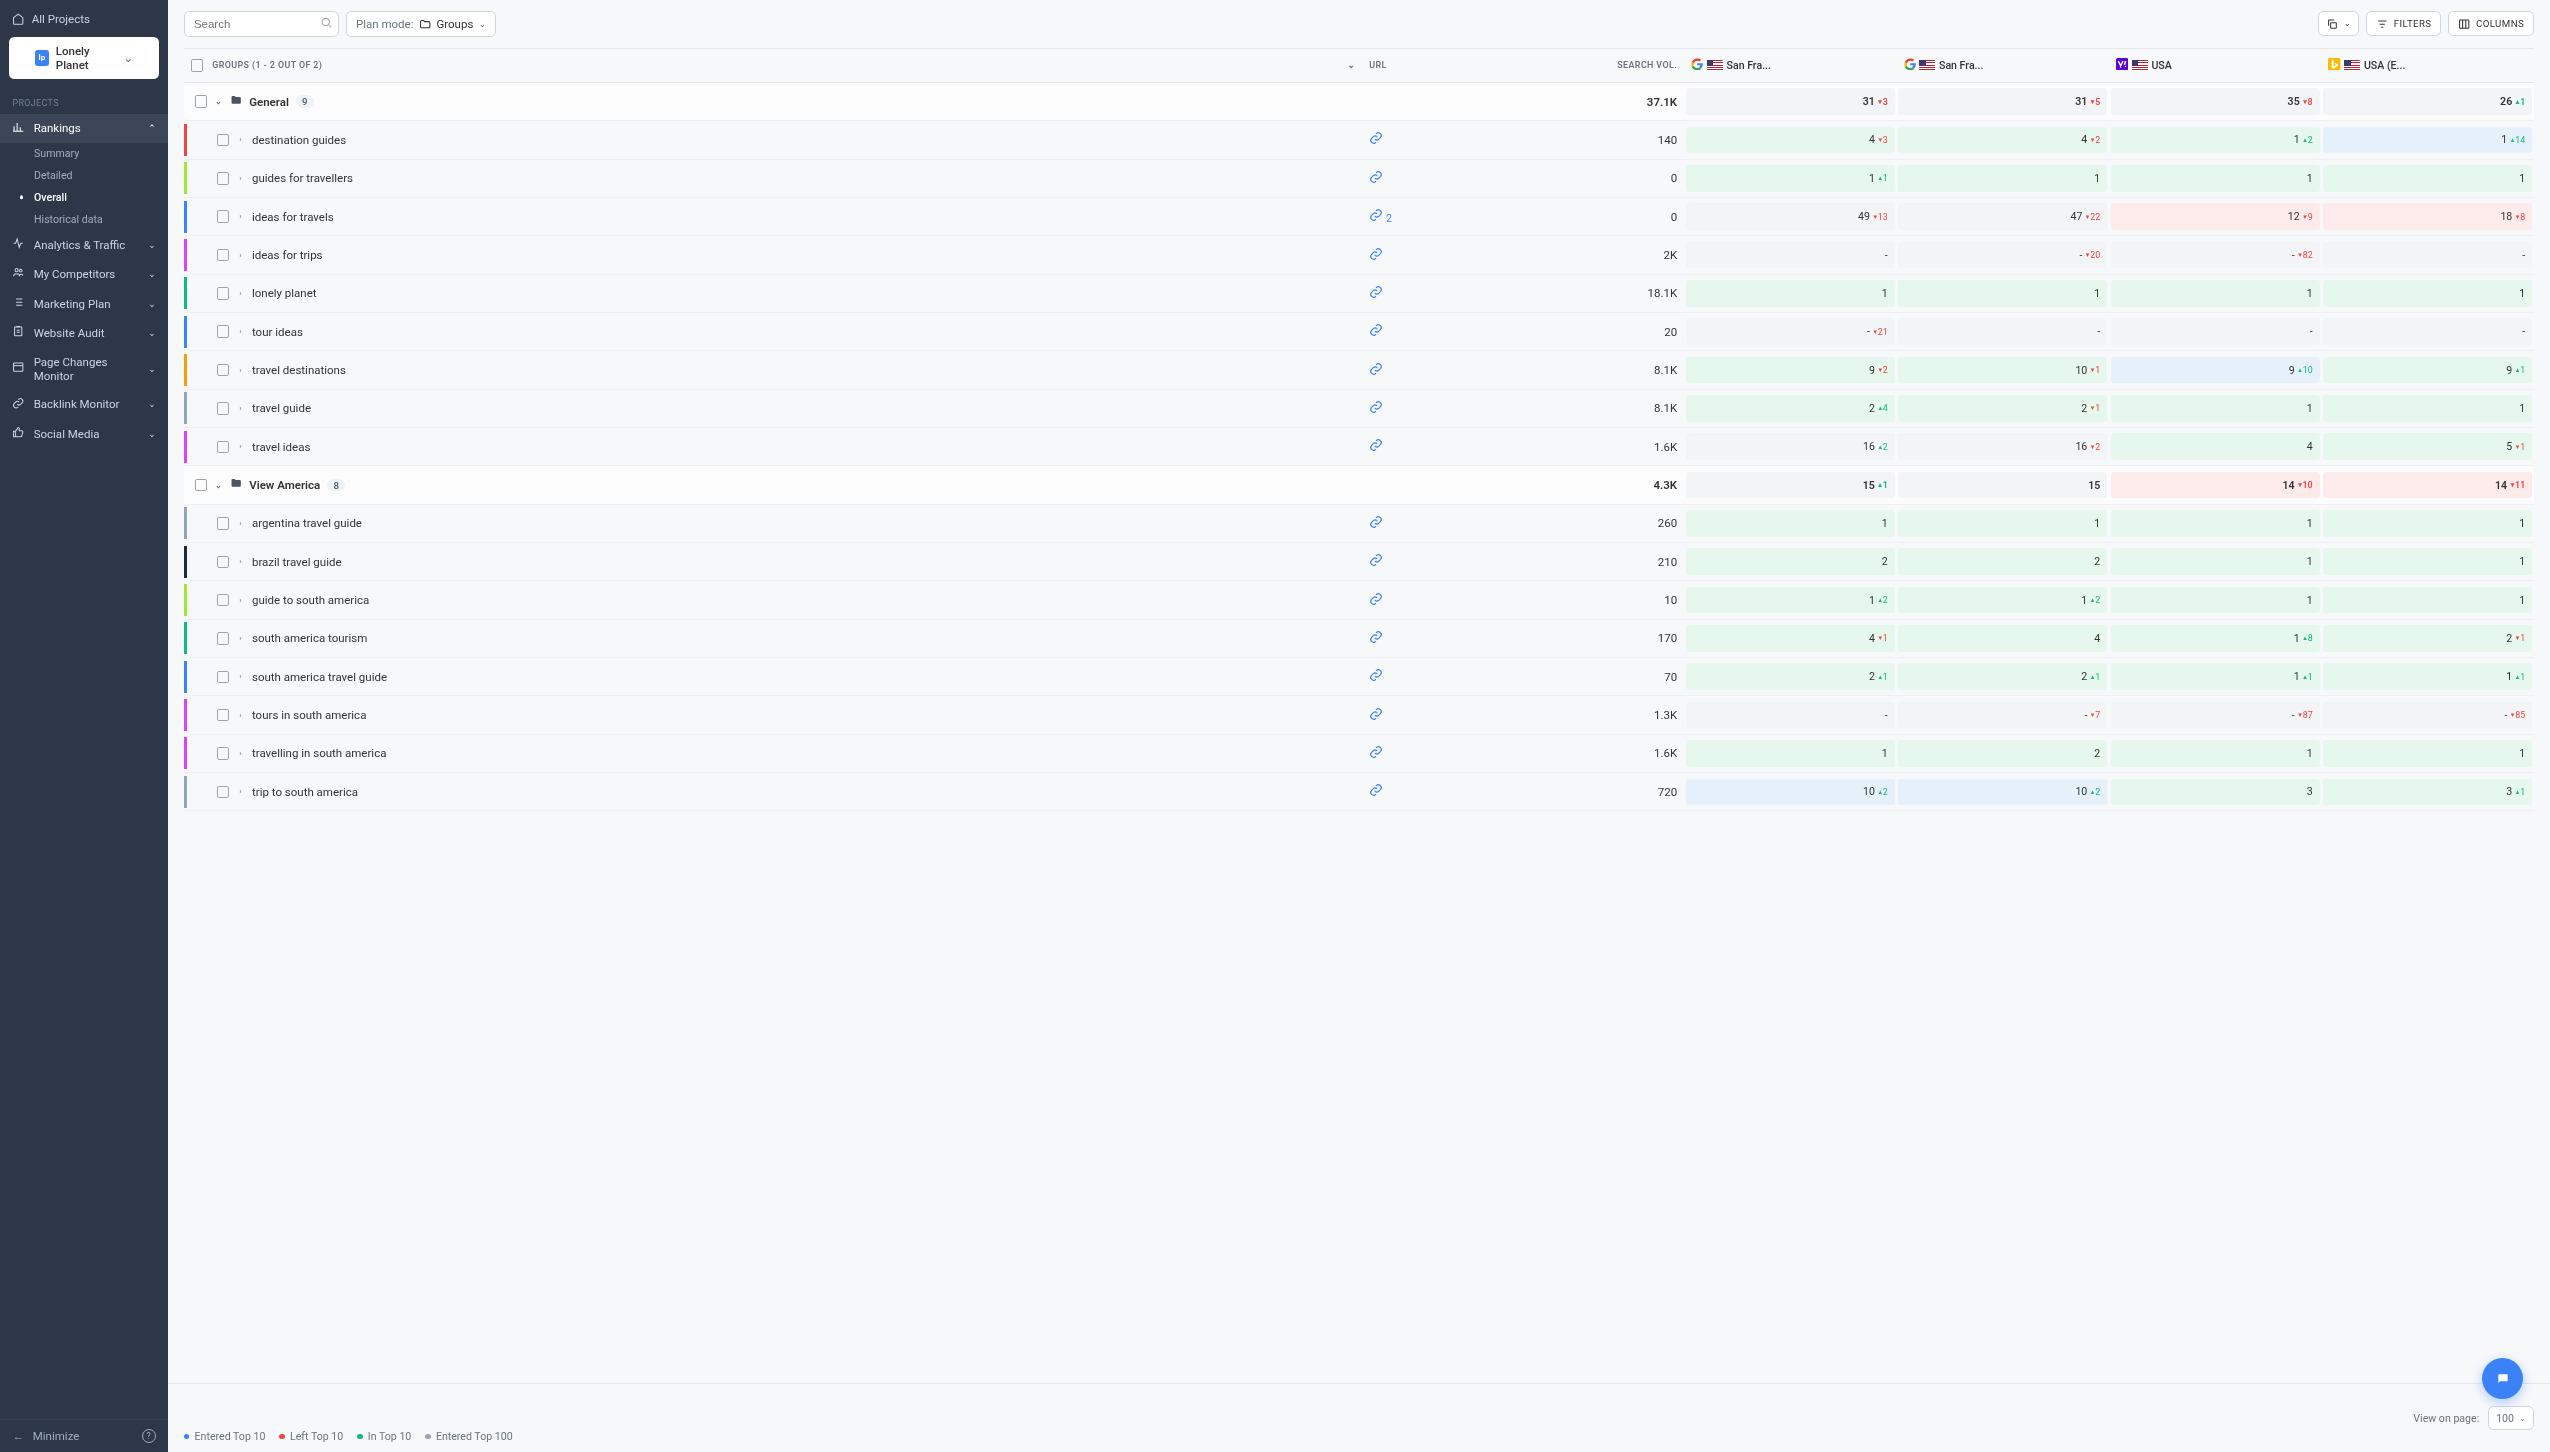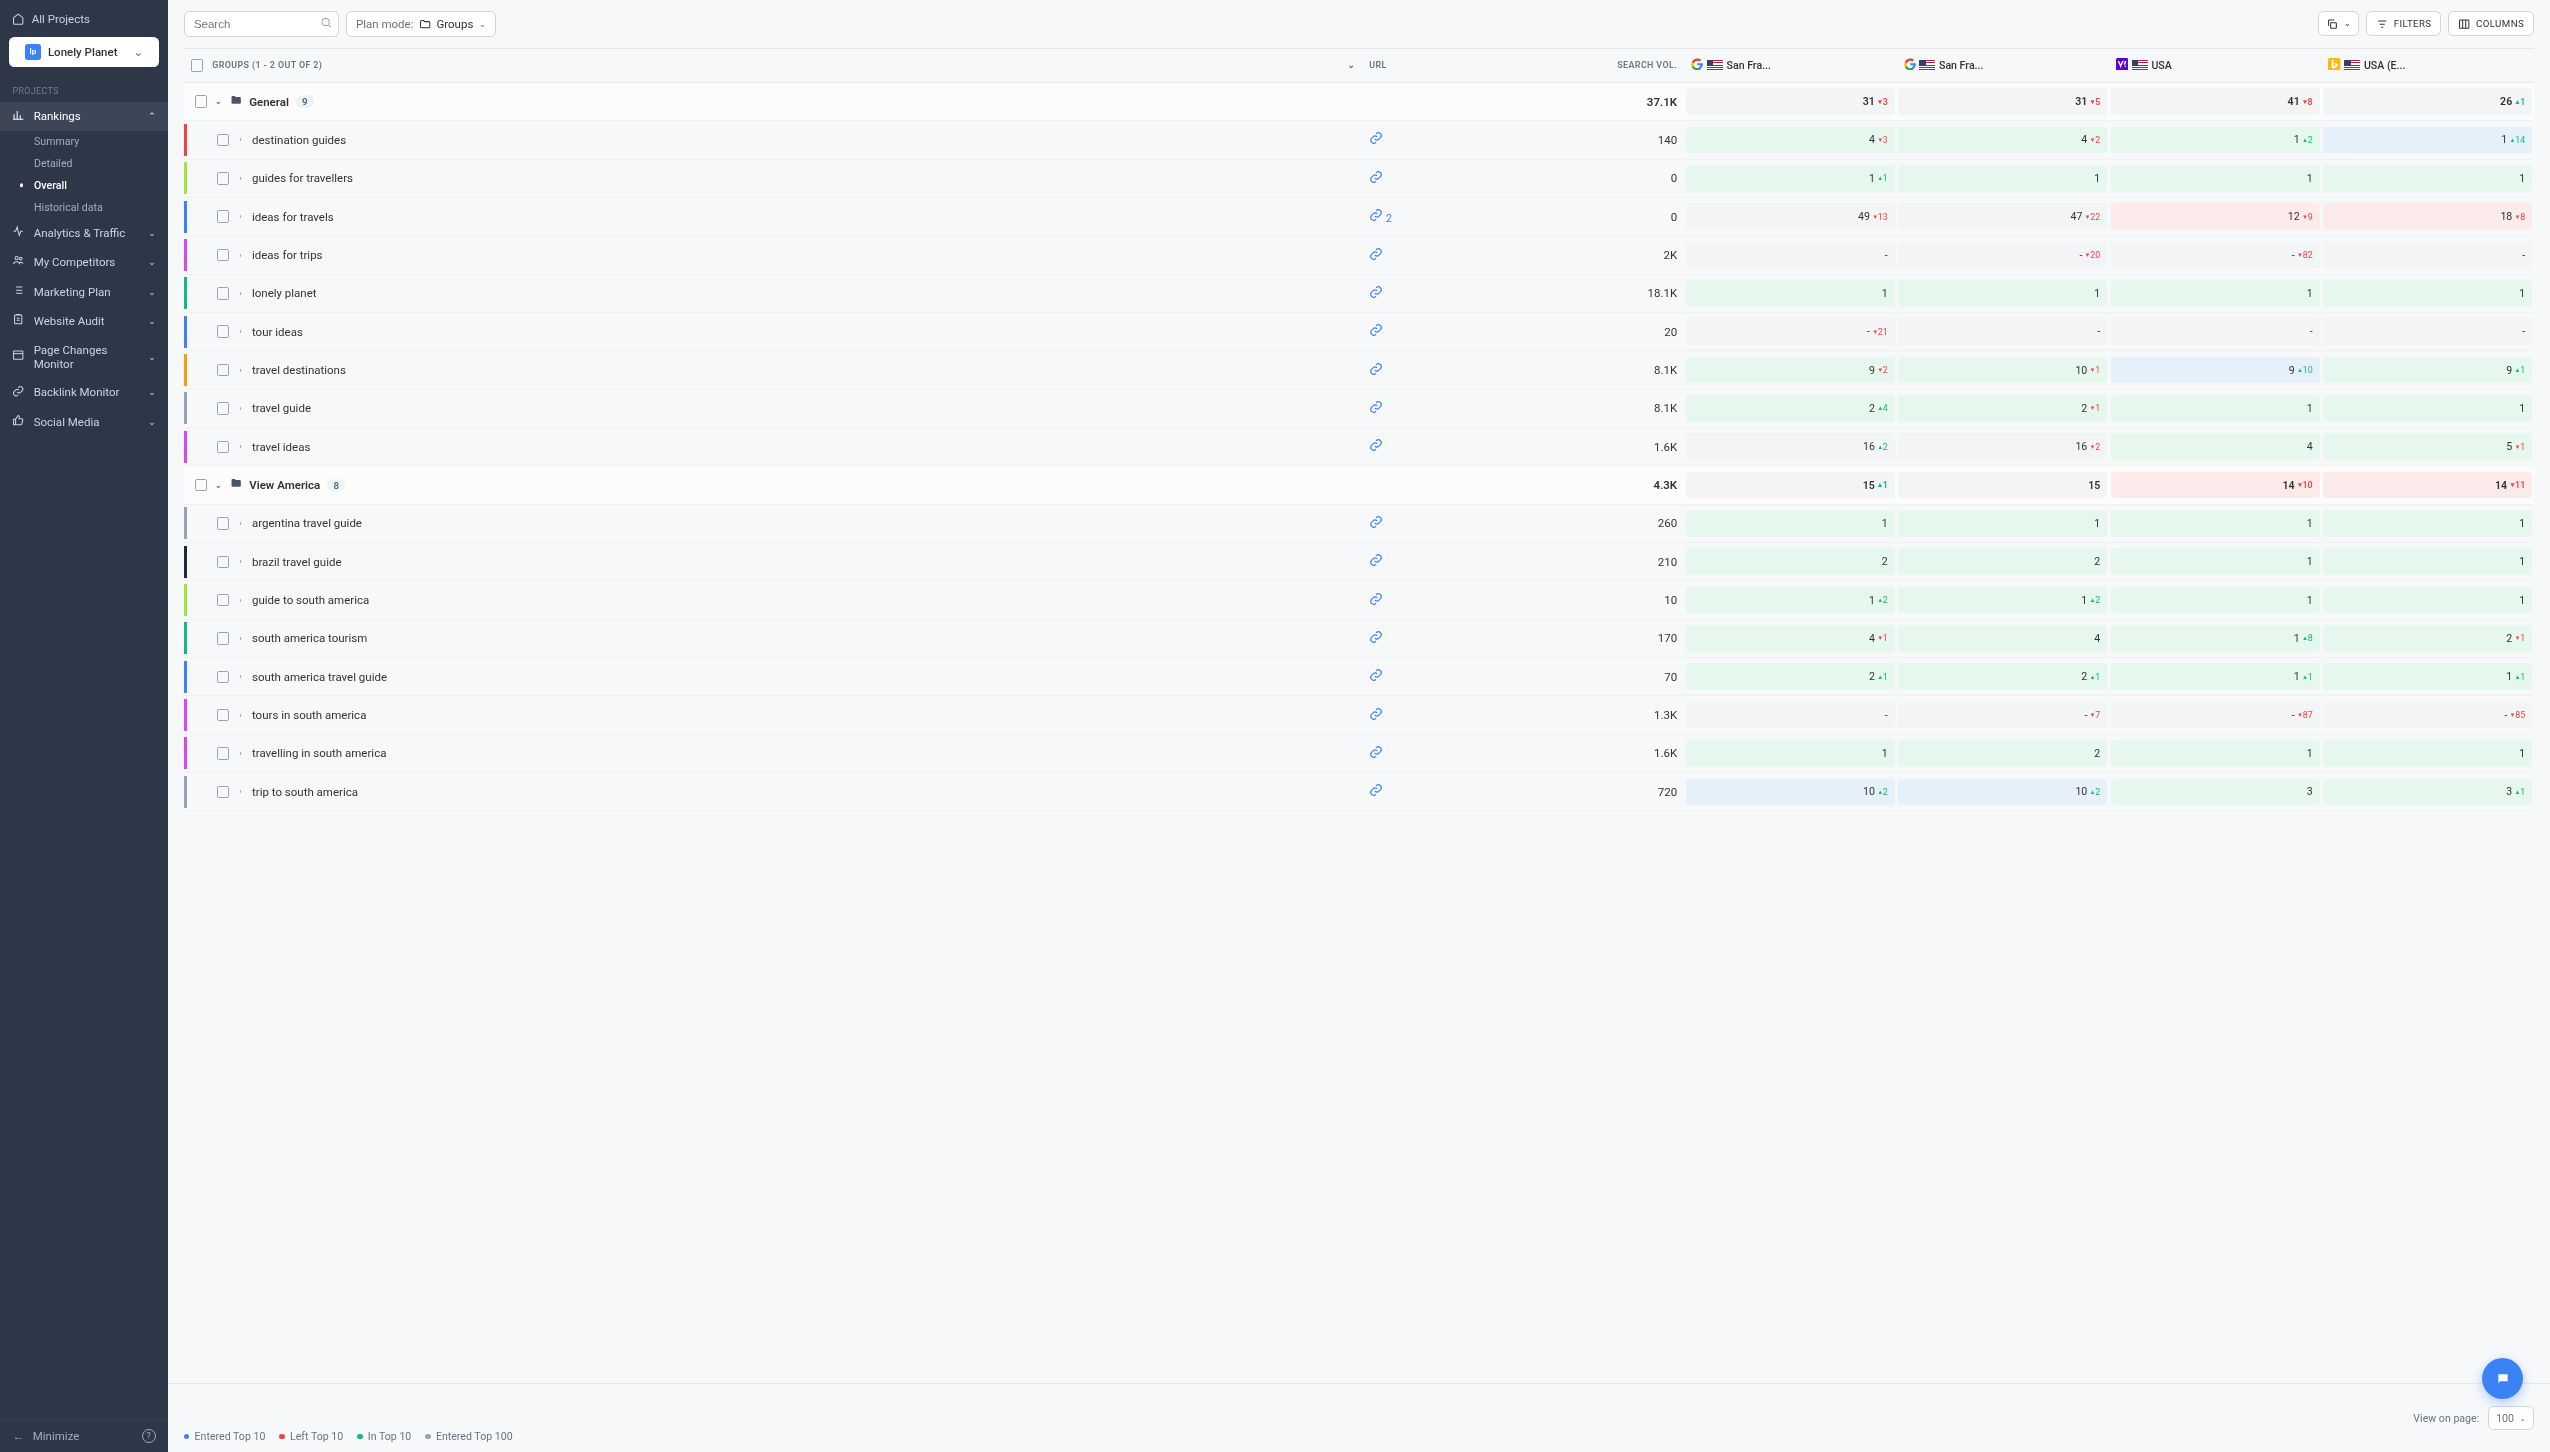--- a/index.html
+++ b/index.html
@@ -3,21 +3,21 @@
 <meta charset="utf-8">
 <style>
 * { box-sizing: border-box; margin: 0; padding: 0; }
 body { font-family: -apple-system, BlinkMacSystemFont, "Segoe UI", Roboto, sans-serif; font-size: 11.5px; color: #333; background: #f7f8fa; overflow: hidden; }
 .app { display: flex; height: 100vh; }
 
 
 .sidebar { width: 168px; background: #2d3748; color: #cbd5e0; display: flex; flex-direction: column; flex-shrink: 0; }
 .side-top { padding: 7px 8.9px; }
 .side-link { display: flex; align-items: center; gap: 7px; padding: 5.3px 3.5px; cursor: pointer; color: #cbd5e0; font-size: 11.5px; }
-.project-sel { background: #fff; color: #333; border-radius: 5.3px; padding: 7px 16px; display: flex; align-items: center; gap: 7px; margin-top: 5.3px; cursor: pointer; }
+.project-sel { background: #fff; color: #333; border-radius: 5.3px; padding: 7px 26px; display: flex; align-items: center; gap: 7px; margin-top: 5.3px; cursor: pointer; }
 .proj-logo { width: 16px; height: 16px; background: #3b82f6; border-radius: 2.7px; display: flex; align-items: center; justify-content: center; color: #fff; font-size: 8px; font-weight: bold; }
 .proj-chev { margin-left: auto; color: #666; }
 .side-heading { font-size: 8.9px; letter-spacing: 0.4px; color: #718096; padding: 12.4px 12.4px 5.3px; text-transform: uppercase; }
 .nav-item { display: flex; align-items: center; gap: 8.9px; padding: 7px 12.4px; cursor: pointer; font-size: 11.5px; color: #cbd5e0; }
 .nav-item.active { background: rgba(255,255,255,0.08); color: #fff; }
 .nav-chev { margin-left: auto; font-size: 8.9px; }
 .nav-sub { padding: 4.4px 12.4px 4.4px 34px; font-size: 10.6px; color: #a0aec0; cursor: pointer; position: relative; }
 .nav-sub.active { color: #fff; font-weight: 500; }
 .nav-sub.active::before { content: ""; position: absolute; left: 19.5px; top: 50%; width: 3.5px; height: 3.5px; background: #fff; border-radius: 50%; transform: translateY(-50%); }
 .side-footer { margin-top: auto; padding: 8.9px 12.4px; display: flex; align-items: center; gap: 8.9px; color: #a0aec0; cursor: pointer; border-top: 0.9px solid rgba(255,255,255,0.05); }
@@ -304,21 +304,21 @@
                 </div>
               </td>
               <td style="padding:2.7px 1.8px;">
                 <div class="rank-cell rk-grey">
                   <span class="rk-val">31</span>
                   <span class="rk-d down"><span class="arrow">▾</span>5</span>
                 </div>
               </td>
               <td style="padding:2.7px 1.8px;">
                 <div class="rank-cell rk-grey">
-                  <span class="rk-val">41</span>
+                  <span class="rk-val">35</span>
                   <span class="rk-d down"><span class="arrow">▾</span>8</span>
                 </div>
               </td>
               <td style="padding:2.7px 1.8px;text-align:right;">
                 <div class="rank-cell rk-grey">
                   <span class="rk-val">26</span>
                   <span class="rk-d up"><span class="arrow">▴</span>1</span>
                 </div>
               </td>
             </tr>

